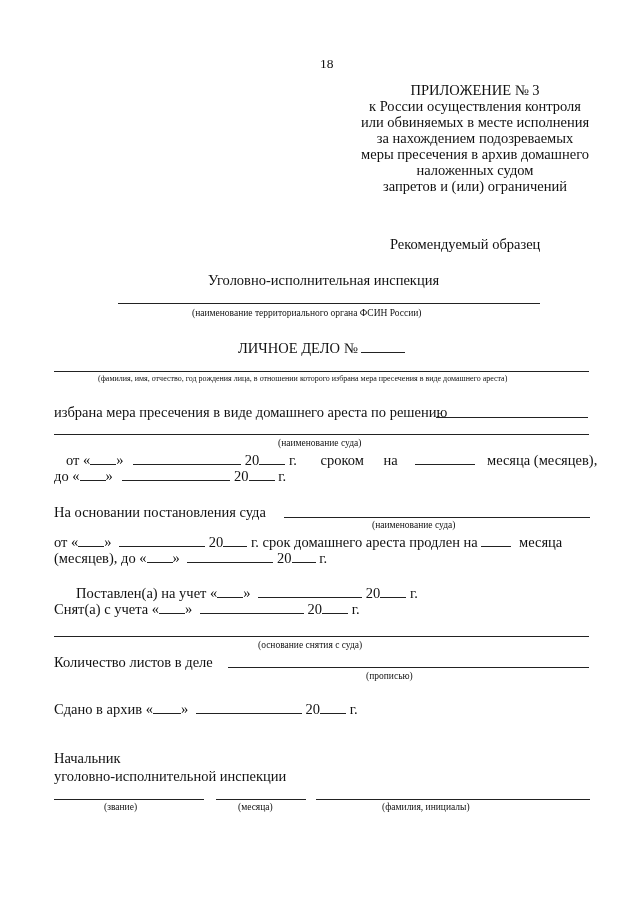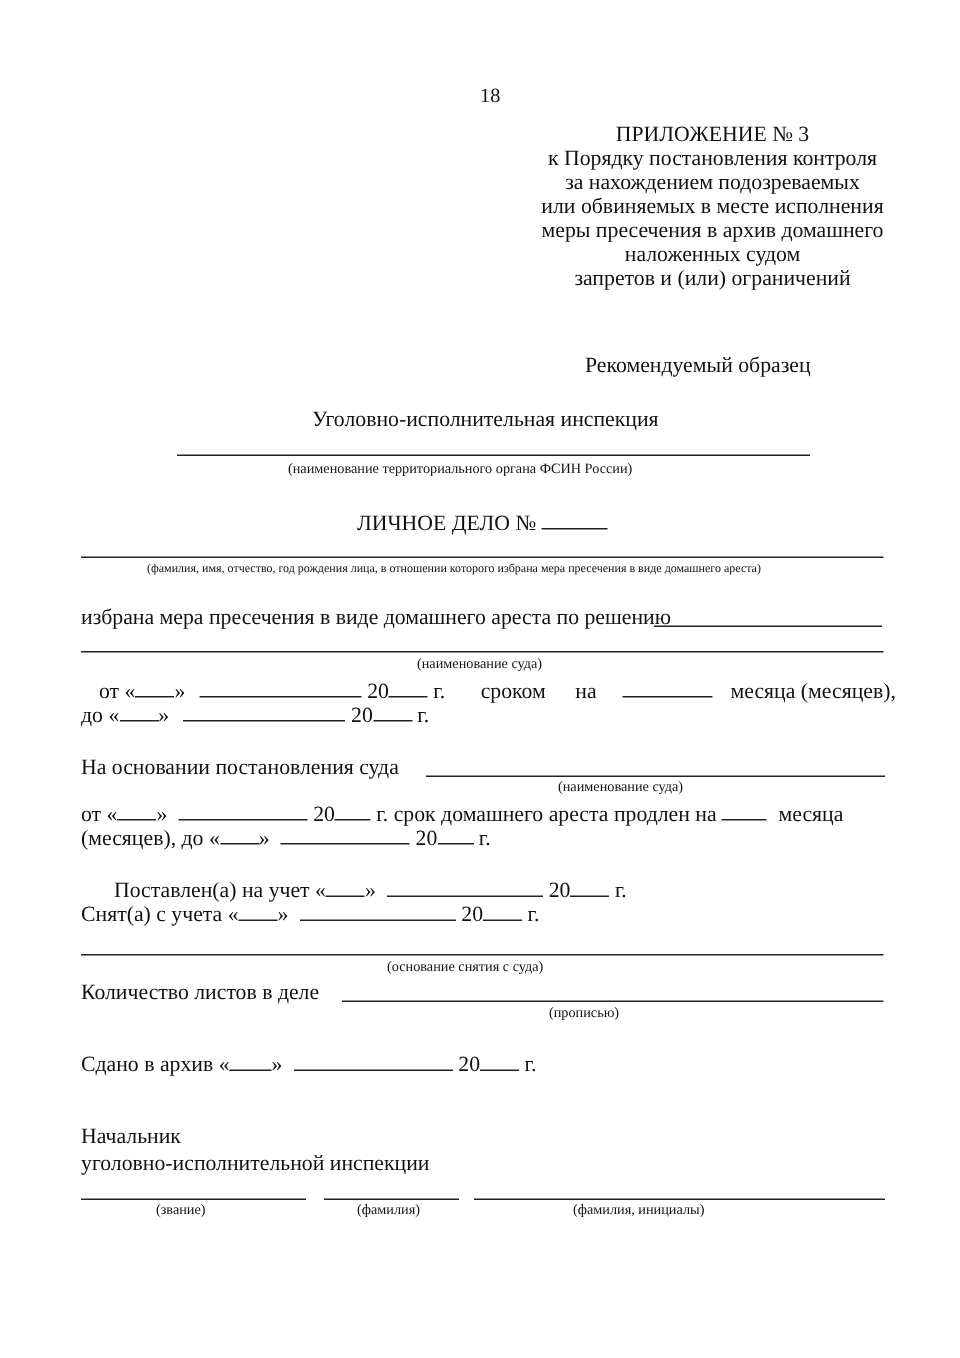--- a/index.html
+++ b/index.html
@@ -14,23 +14,23 @@
   .center { text-align: center; }
   .u { display: inline-block; border-bottom: 1px solid #222; height: 12px; vertical-align: baseline; }
 </style>
 </head>
 <body>
 
 <div class="abs t13" style="left:320px;top:56px;">18</div>
 
 <div class="abs center t14" style="left:350px;top:82px;width:250px;">
   <div>ПРИЛОЖЕНИЕ № 3</div>
-  <div>к Порядку постановления контроля</div>
+  <div>к России осуществления контроля</div>
+  <div>или обвиняемых в месте исполнения</div>
   <div>за нахождением подозреваемых</div>
-  <div>или обвиняемых в месте исполнения</div>
   <div>меры пресечения в архив домашнего</div>
   <div>наложенных судом</div>
   <div>запретов и (или) ограничений</div>
 </div>
 <div class="abs t14" style="left:390px;top:236px;">Рекомендуемый образец</div>
 
 <div class="abs t14" style="left:208px;top:272px;">Уголовно-исполнительная инспекция</div>
 <div class="line" style="left:118px;top:303px;width:422px;"></div>
 <div class="abs cap" style="left:180px;top:308px;padding-left:12px;">(наименование территориального органа ФСИН России)</div>
 
@@ -107,14 +107,14 @@
   <span>г.</span>
 </div>
 
 <div class="abs t14" style="left:54px;top:750px;">Начальник</div>
 <div class="abs t14" style="left:54px;top:768px;">уголовно-исполнительной инспекции</div>
 
 <div class="line" style="left:54px;top:799px;width:150px;"></div>
 <div class="line" style="left:216px;top:799px;width:90px;"></div>
 <div class="line" style="left:316px;top:799px;width:274px;"></div>
 <div class="abs cap" style="left:104px;top:802px;">(звание)</div>
-<div class="abs cap" style="left:238px;top:802px;">(фамилия)</div>
+<div class="abs cap" style="left:238px;top:802px;">(месяца)</div>
 <div class="abs cap" style="left:382px;top:802px;">(фамилия, инициалы)</div>
 
 </body></html>

